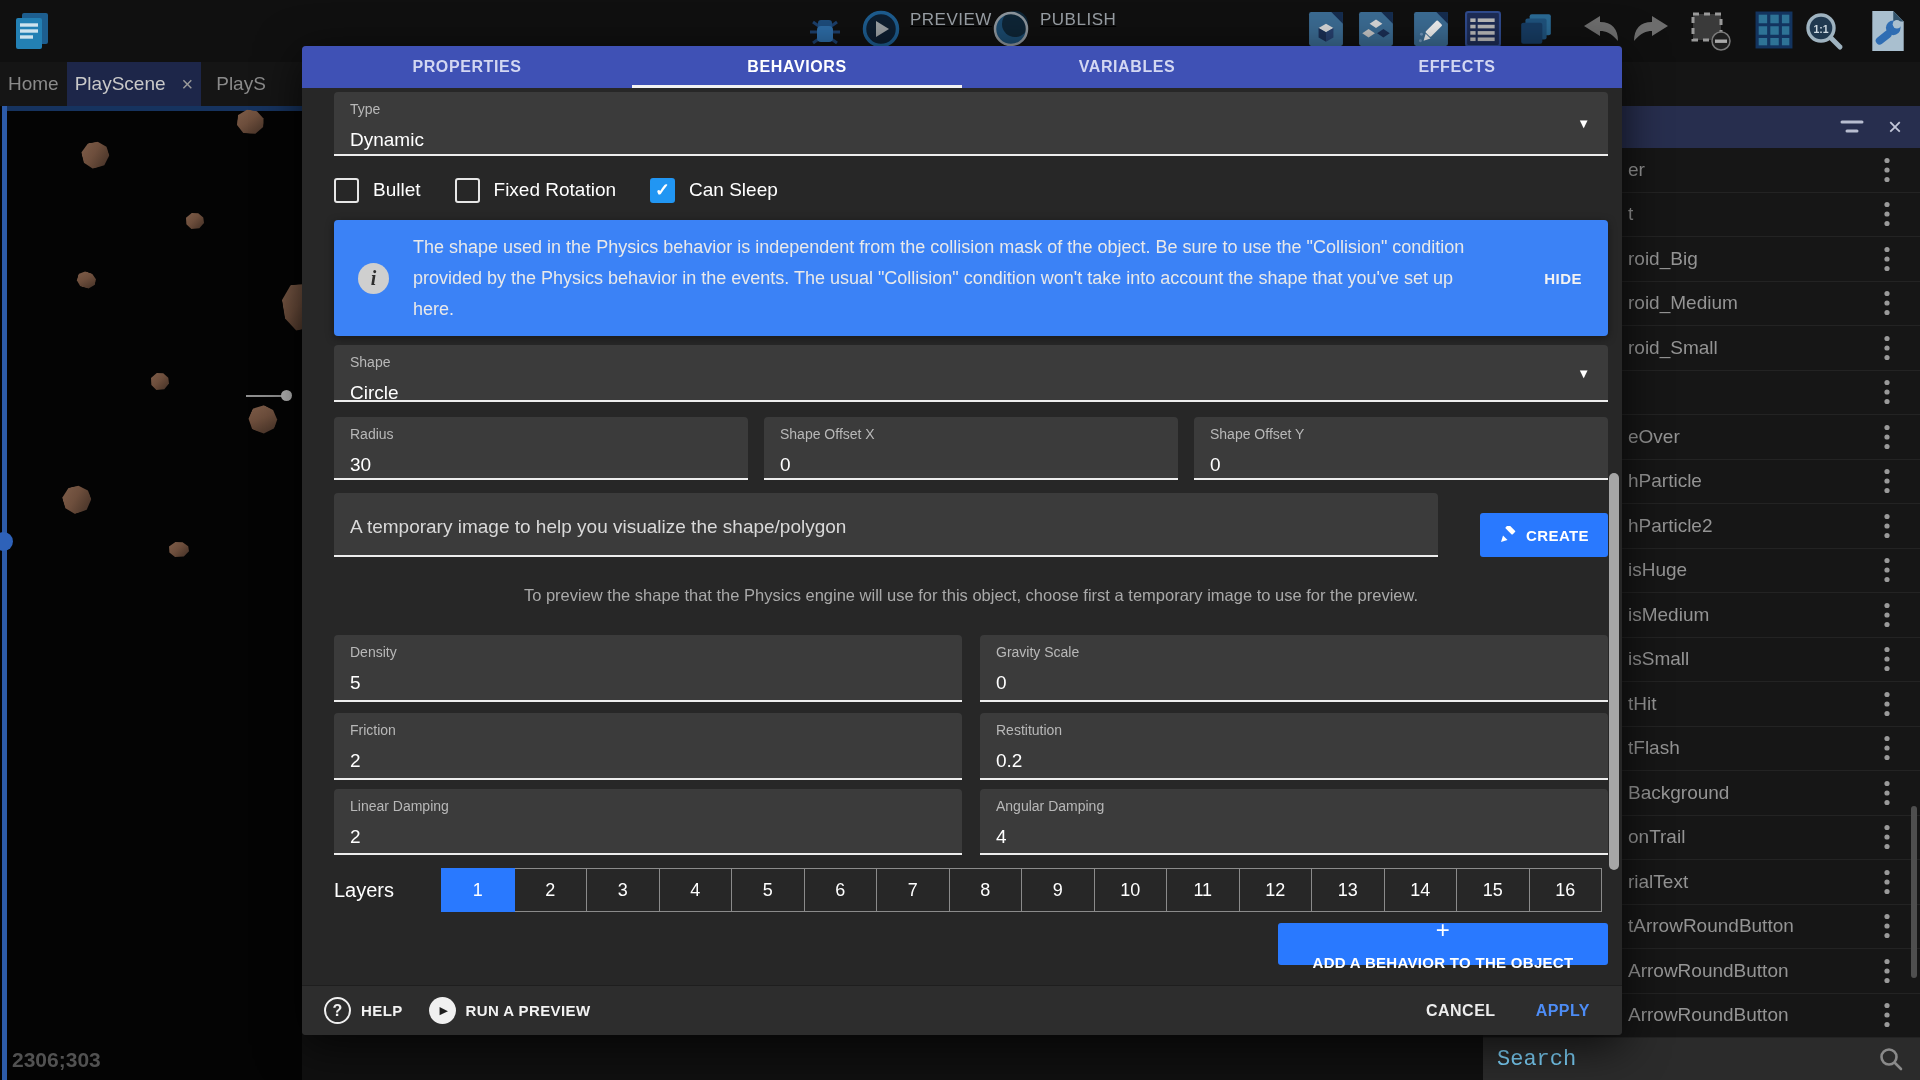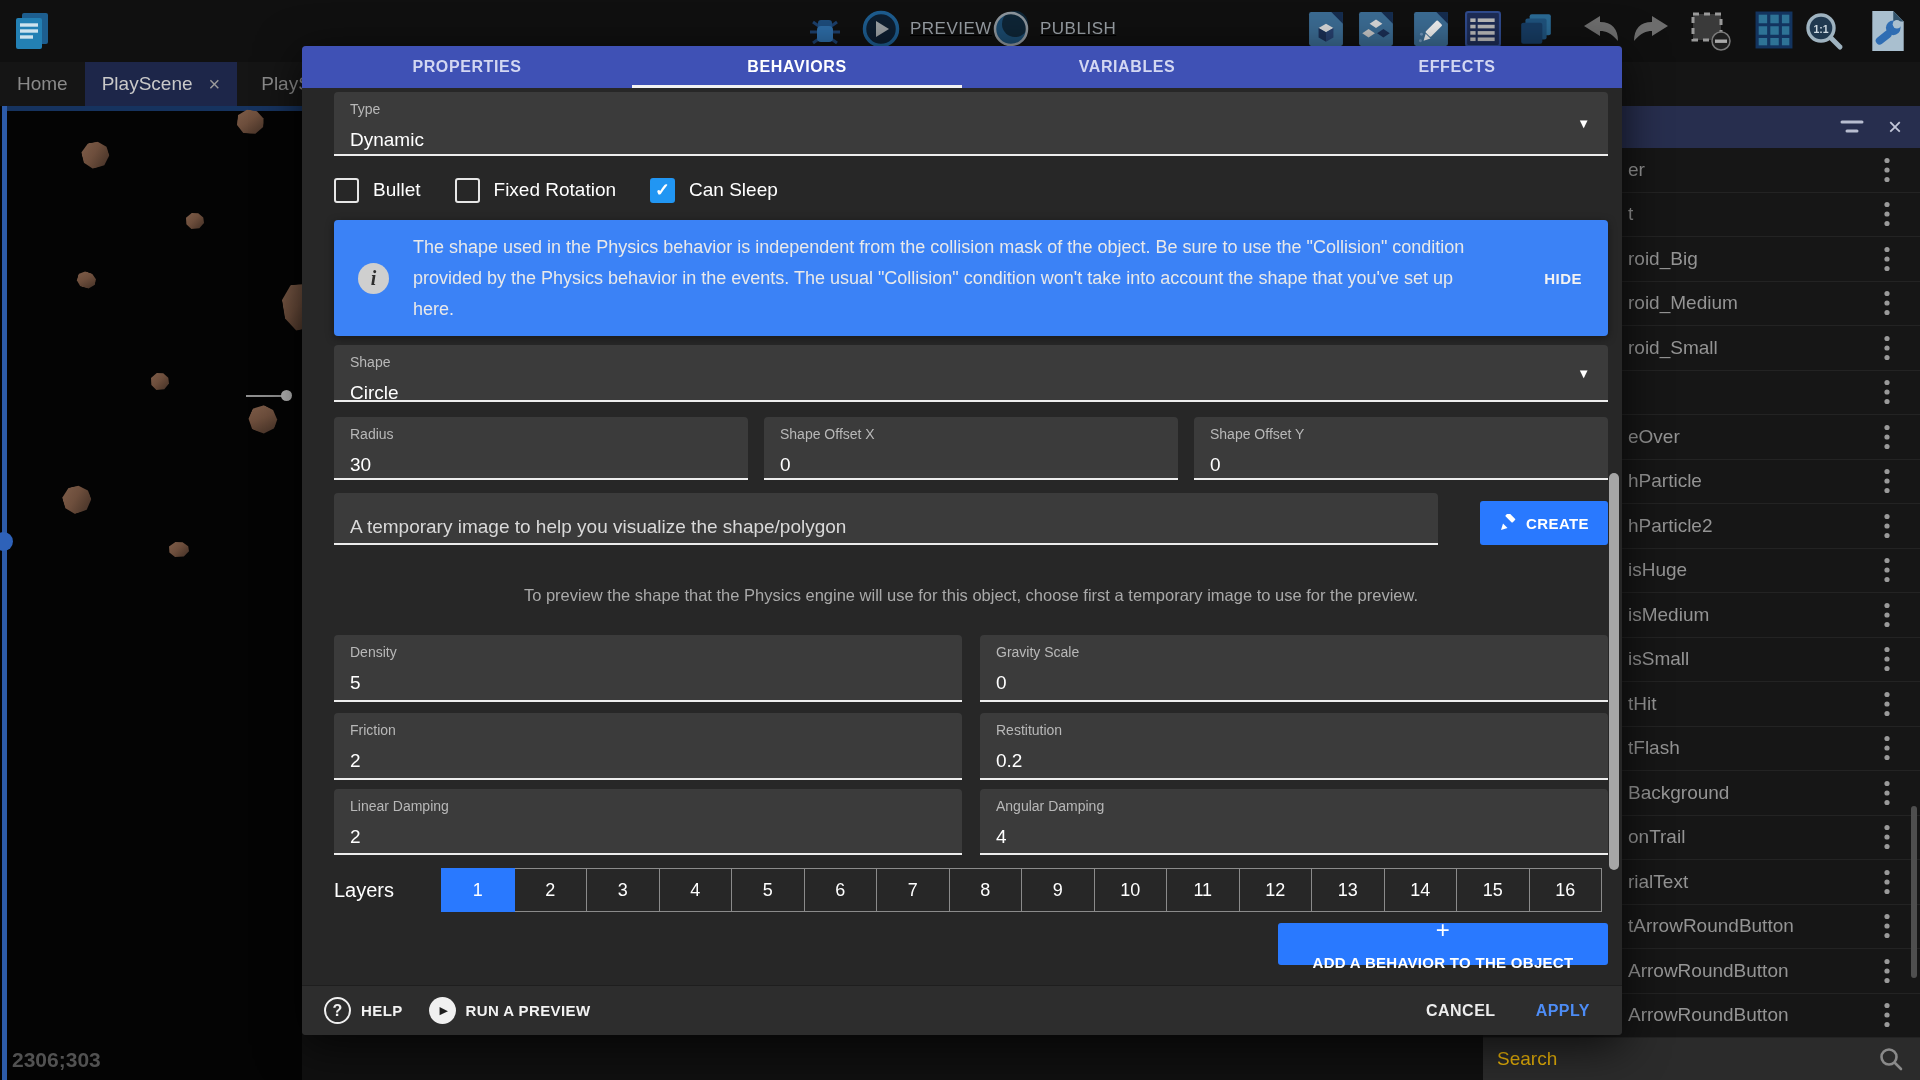--- a/index.html
+++ b/index.html
@@ -2,26 +2,26 @@
 <html><head>
 <meta charset="utf-8">
 <style>
   html,body{margin:0;padding:0;background:#000;}
   .stage{position:relative;width:1920px;height:1080px;background:#101010;overflow:hidden;
          font-family:"Liberation Sans",sans-serif;-webkit-font-smoothing:antialiased;}
   .stage *{box-sizing:border-box;}
 
   
   .toolbar{position:absolute;left:0;top:0;width:1920px;height:62px;background:#101010;z-index:3;}
-  .tb-item{position:absolute;top:10px;display:flex;align-items:center;text-decoration:underline;}
+  .tb-item{position:absolute;top:10px;display:flex;text-decoration:underline;}
   .tb-label{color:#9aa0a6;font-size:17px;letter-spacing:.5px;margin-left:10px;}
 
   
   .doc-tabs{position:absolute;left:0;top:62px;width:1920px;height:44px;background:#151515;display:flex;z-index:2;}
-  .doc-tab{height:44px;display:flex;align-items:center;padding:0 17px;color:#8a8a8a;font-size:19px;}
+  .doc-tab{height:44px;display:flex;align-items:center;padding:0 8px;color:#8a8a8a;font-size:19px;}
   .doc-tab.active{background:#1d2649;color:#c9c9c9;}
   .close-x{margin-left:16px;color:#9a9a9a;font-size:20px;line-height:1;cursor:default;}
   .close-x::before{content:"×";}
 
   
   .scene{position:absolute;left:0;top:106px;width:302px;height:974px;background:#040404;z-index:1;}
   .scene-top-border{position:absolute;left:4px;top:-2px;width:298px;height:7px;background:#16335f;}
   .scene-left-border{position:absolute;left:2px;top:0;width:5px;height:974px;background:#2d5ba8;}
   .asteroid{position:absolute;
     clip-path:polygon(32% 0%,68% 2%,96% 28%,100% 62%,74% 96%,30% 100%,2% 70%,0% 30%);
@@ -35,21 +35,21 @@
   .panel{position:absolute;left:1483px;top:106px;width:437px;height:974px;background:#181818;z-index:5;}
   .panel-header{position:absolute;left:0;top:0;width:100%;height:42px;background:#272e4e;
     display:flex;align-items:center;justify-content:flex-end;gap:24px;padding-right:18px;}
   .panel-header .close-x{color:#c2c6d8;font-size:24px;margin:0;}
   .obj-list{position:absolute;left:0;top:42px;width:100%;height:890px;overflow:hidden;}
   .obj-row{height:44.5px;display:flex;align-items:center;justify-content:space-between;
     padding:0 30px 0 145px;border-bottom:1px solid #232323;background:#161616;}
   .obj-label{color:#949494;font-size:19px;white-space:nowrap;}
   .panel-search{position:absolute;left:0;bottom:0;width:100%;height:42px;background:#2b2b2b;
     display:flex;align-items:center;justify-content:space-between;padding:0 16px 0 14px;}
-  .search-text{color:#eab308;font-size:19px;}
+  .search-text{color:#7dd3fc;font-size:22px;font-family:Liberation Mono, monospace;}
   .panel-scroll{position:absolute;right:3px;top:700px;width:6px;height:172px;background:#4f4f4f;border-radius:3px;}
 
   
   .modal{position:absolute;left:302px;top:46px;width:1320px;height:989px;background:#272727;
     border-radius:4px;box-shadow:0 10px 45px rgba(0,0,0,.7);z-index:20;}
   .modal-tabs{position:absolute;left:0;top:0;width:100%;height:42px;background:var(--tabbar,#3f51b5);
     border-radius:4px 4px 0 0;display:flex;}
   .modal-tab{flex:1;display:flex;align-items:center;justify-content:center;position:relative;
     color:#d3d7f2;font-size:16px;font-weight:bold;letter-spacing:.6px;}
   .modal-tab.active{color:#ffffff;}
@@ -545,21 +545,21 @@
       <div class="field">
         <div class="f-label">Shape Offset X</div>
         <div class="f-value">0</div>
       </div>
       <div class="field">
         <div class="f-label">Shape Offset Y</div>
         <div class="f-value">0</div>
       </div>
     </div>
 
-    <div class="mrow temp-row" style="top:447px;height:52px;gap:28px;">
+    <div class="mrow temp-row" style="top:447px;height:64px;gap:28px;">
       <div class="field temp-field">
         <div class="f-value" style="margin-top:14px;">A temporary image to help you visualize the shape/polygon</div>
       </div>
       <div class="create-btn">
         <svg width="18" height="18" viewBox="0 0 18 18">
           <rect x="6" y="1" width="10" height="5" rx="1" fill="#fff" transform="rotate(45 11 4)"></rect>
           <path d="M2 16 L4 9.5 L8.5 14 Z" fill="#fff"></path>
         </svg>
         <span>CREATE</span>
       </div>

